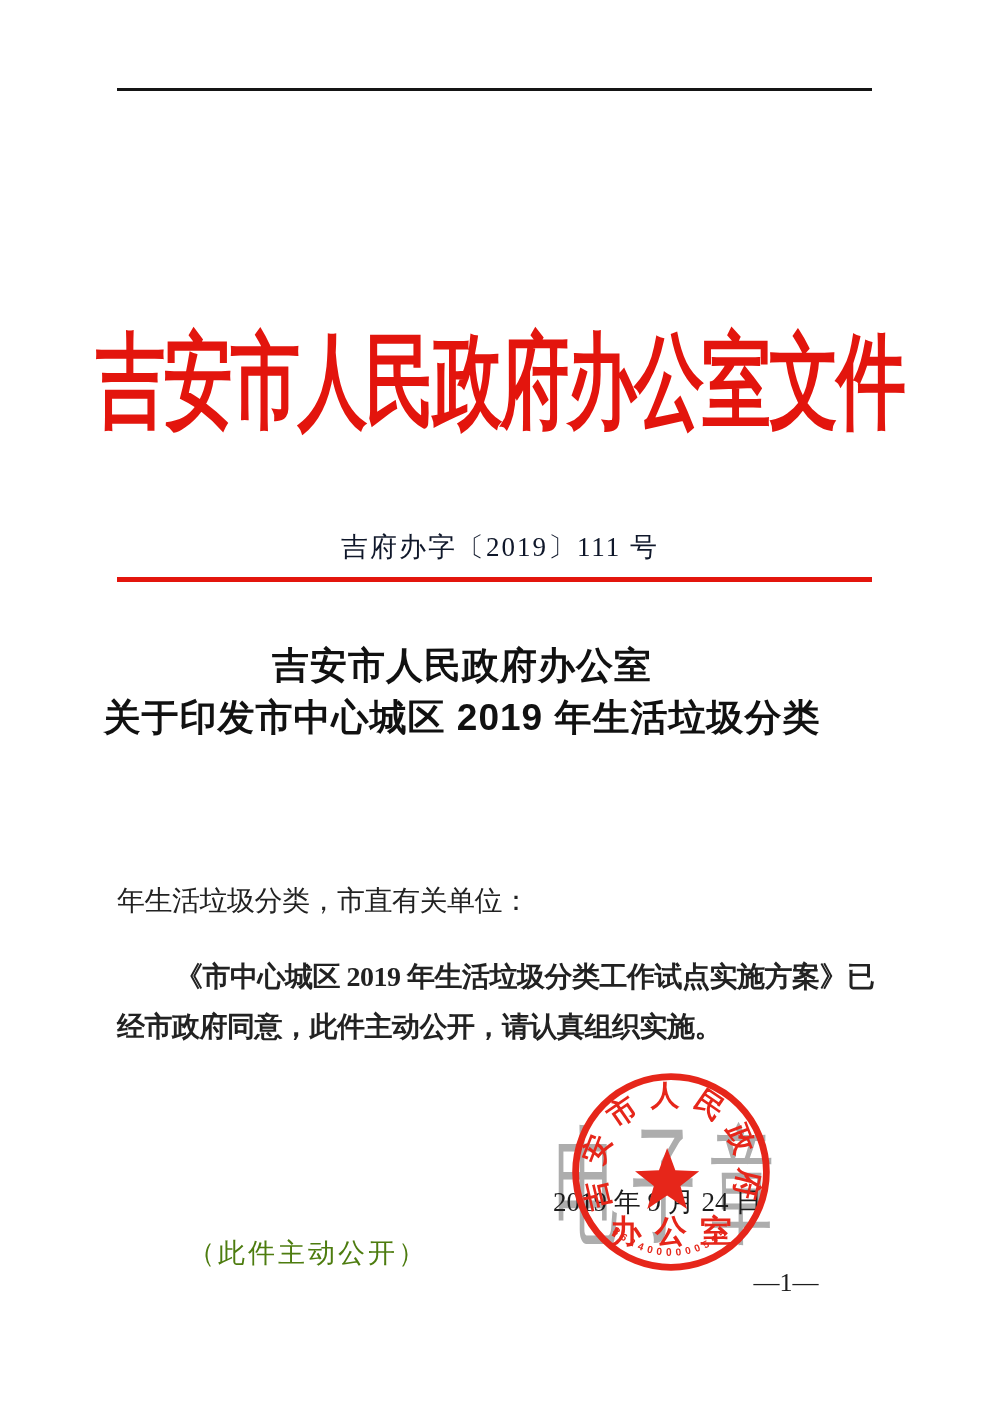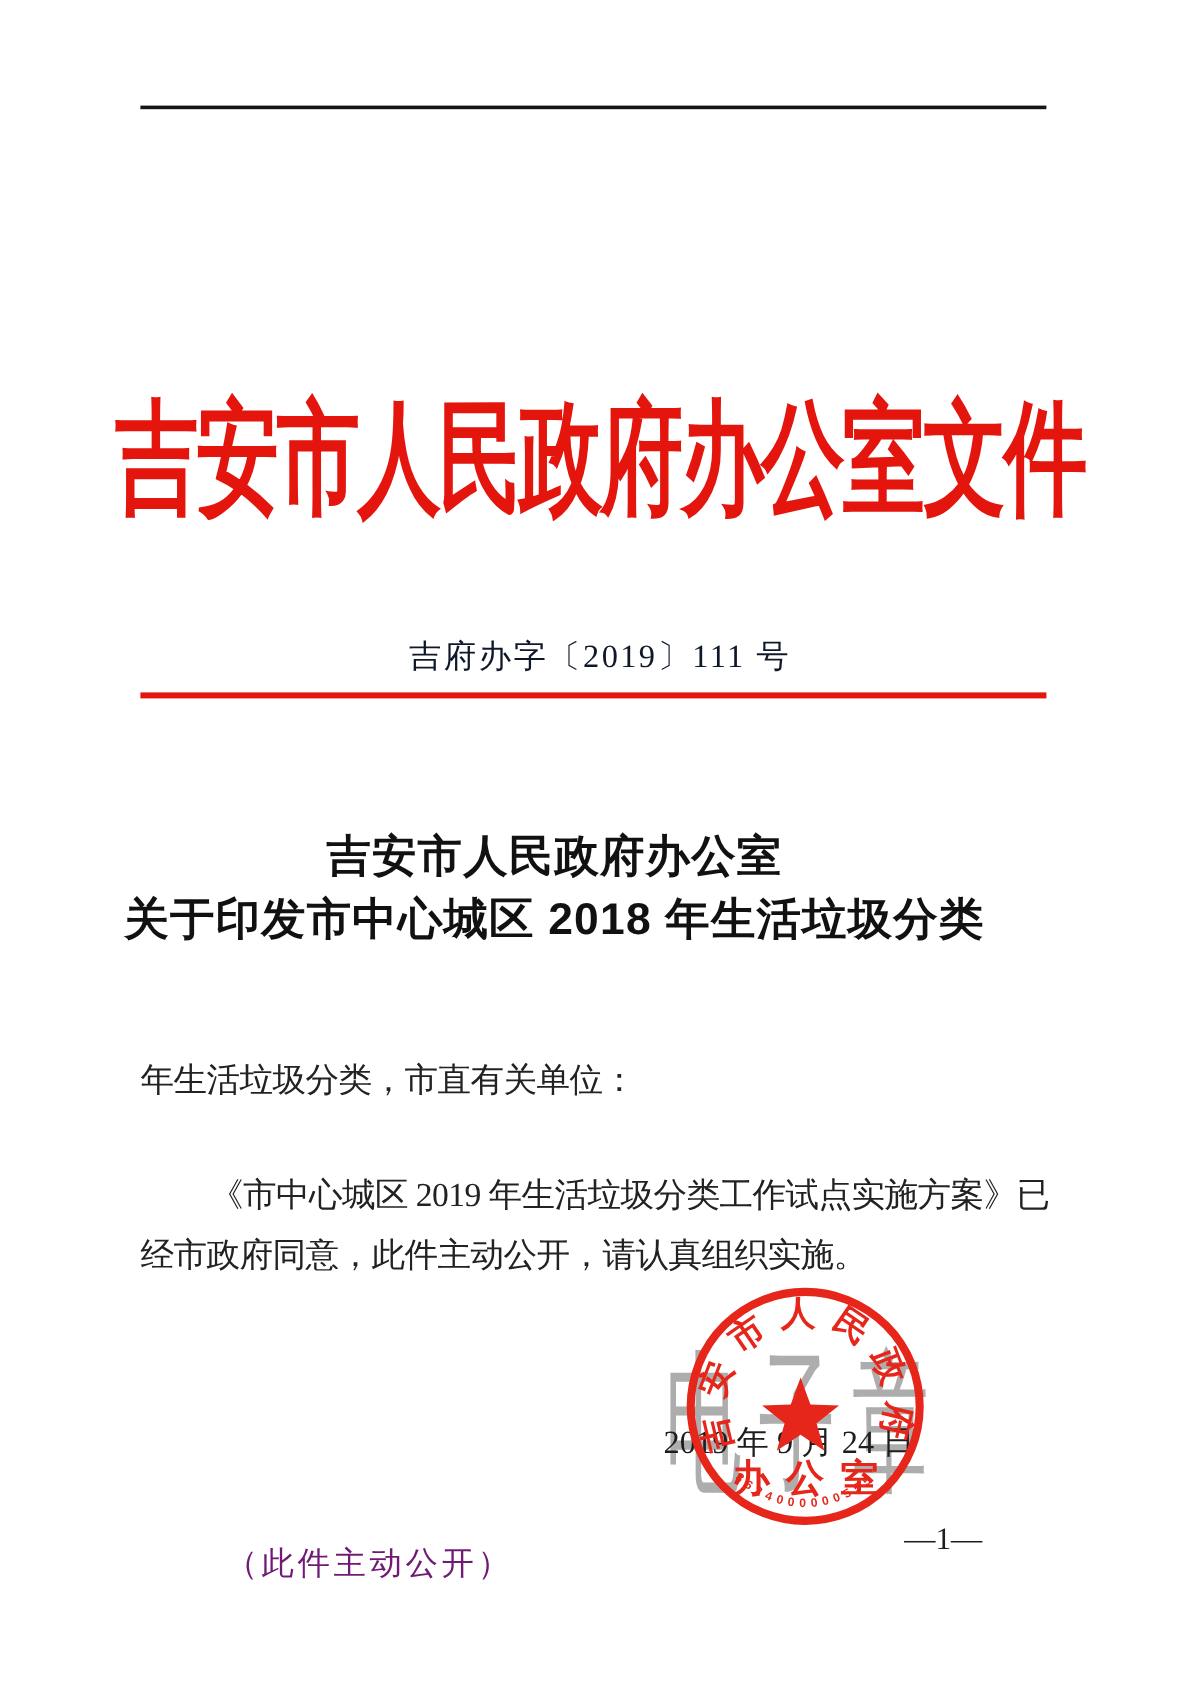--- a/index.html
+++ b/index.html
@@ -32,38 +32,38 @@
     white-space:nowrap;
   }
   .doc-number{
     position:absolute;left:0;top:529px;width:1000px;
     text-align:center;
     font-size:27px;
     letter-spacing:2px;
     color:#0f172a;
   }
   .notice-title{
-    position:absolute;left:0;top:688px;width:924px;
+    position:absolute;left:0;top:640px;width:924px;
     text-align:center;
     font-family:"Liberation Sans","DejaVu Sans",sans-serif;
     font-weight:bold;
     font-size:37px;
     line-height:52px;
     letter-spacing:1px;
     color:#111;
   }
   .body-text{
     position:absolute;left:117px;width:757px;
     font-size:28px;
     line-height:50px;
     letter-spacing:-0.5px;
     color:#222;
   }
   .recipients{top:876px;}
-  .body-par{top:972px;}
+  .body-par{top:952px;font-weight:bold;}
   .body-par .line.indent{text-indent:58px;}
   .body-text .line{white-space:nowrap;}
 
   .watermark{
     position:absolute;left:554px;top:1122px;width:220px;
     text-align:center;
     font-family:"Liberation Sans","DejaVu Sans",sans-serif;
     font-size:64px;
     line-height:64px;
     letter-spacing:14px;
@@ -80,24 +80,24 @@
     white-space:nowrap;
     z-index:2;
   }
   .seal{
     position:absolute;left:565px;top:1066px;
     z-index:3;
   }
   .seal-red{fill:#e6261a;}
   .seal-ring{fill:none;stroke:#e6261a;stroke-width:7;}
   .disclosure{
-    position:absolute;left:188px;top:1285px;
+    position:absolute;left:188px;top:1235px;
     font-size:27px;
     letter-spacing:3px;
-    color:#701a75;
+    color:#4d7c0f;
     z-index:2;
   }
   .page-number{
     position:absolute;left:700px;top:1268px;width:172px;
     text-align:center;
     font-size:26px;
     color:#1d1d1d;
     z-index:2;
   }
 </style>
@@ -111,21 +111,21 @@
   <div class="banner">
     <span>吉安市人民政府办公室文件</span>
   </div>
 
   <div class="doc-number">吉府办字〔2019〕111 号</div>
 
   <div class="rule red-rule"></div>
 
   <div class="notice-title">
     <div class="line">吉安市人民政府办公室</div>
-    <div class="line">关于印发市中心城区 2018 年生活垃圾分类</div>
+    <div class="line">关于印发市中心城区 2019 年生活垃圾分类</div>
   </div>
 
   <div class="body-text recipients">
     <div class="line">年生活垃圾分类，市直有关单位：</div>
   </div>
 
   <div class="body-text body-par">
     <div class="line indent">《市中心城区 2019 年生活垃圾分类工作试点实施方案》已</div>
     <div class="line">经市政府同意，此件主动公开，请认真组织实施。</div>
   </div>

